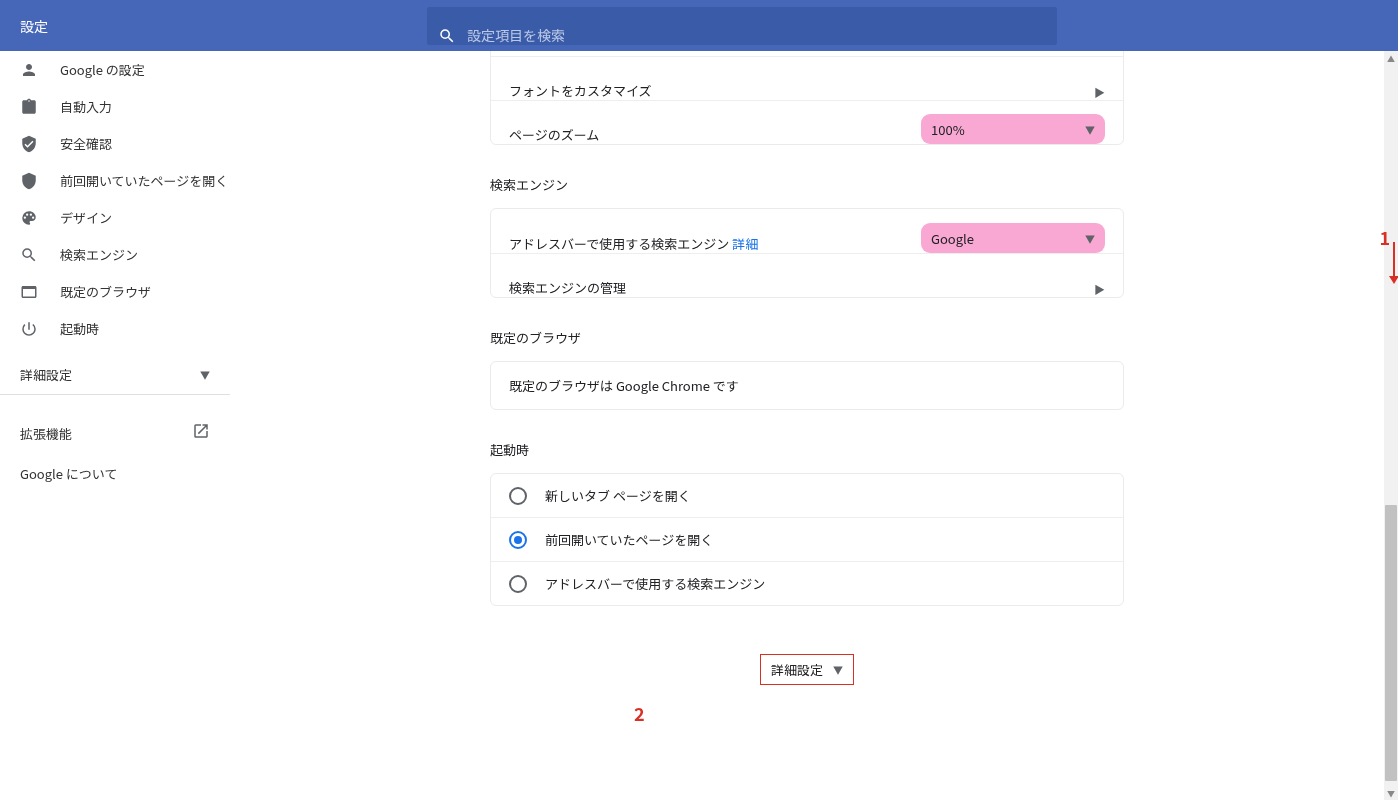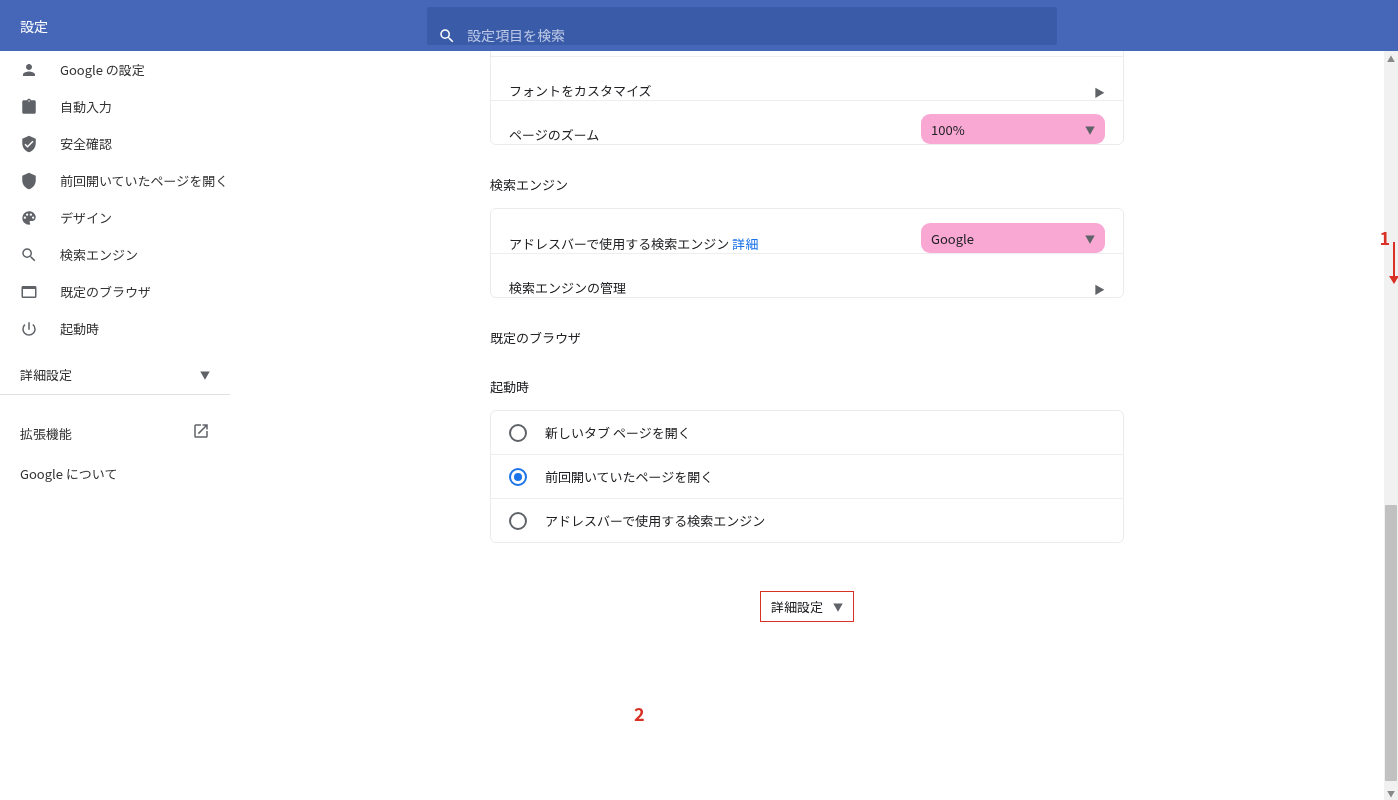--- a/index.html
+++ b/index.html
@@ -185,20 +185,23 @@
         <span class="arrow-d">▼</span>
       </div>
     </div>
     <div class="row">
       <span class="row-label">検索エンジンの管理</span>
       <span class="chev-r">▶</span>
     </div>
   </div>
 
   <div class="section-title">既定のブラウザ</div>
+  <div class="card">
+    <div class="row-plain">既定のブラウザは Google Chrome です</div>
+  </div>
 
   <div class="section-title">起動時</div>
   <div class="card">
     <div class="radio-row">
       <span class="radio"></span>
       <span class="row-label">新しいタブ ページを開く</span>
     </div>
     <div class="radio-row">
       <span class="radio sel-r"></span>
       <span class="row-label">前回開いていたページを開く</span>

